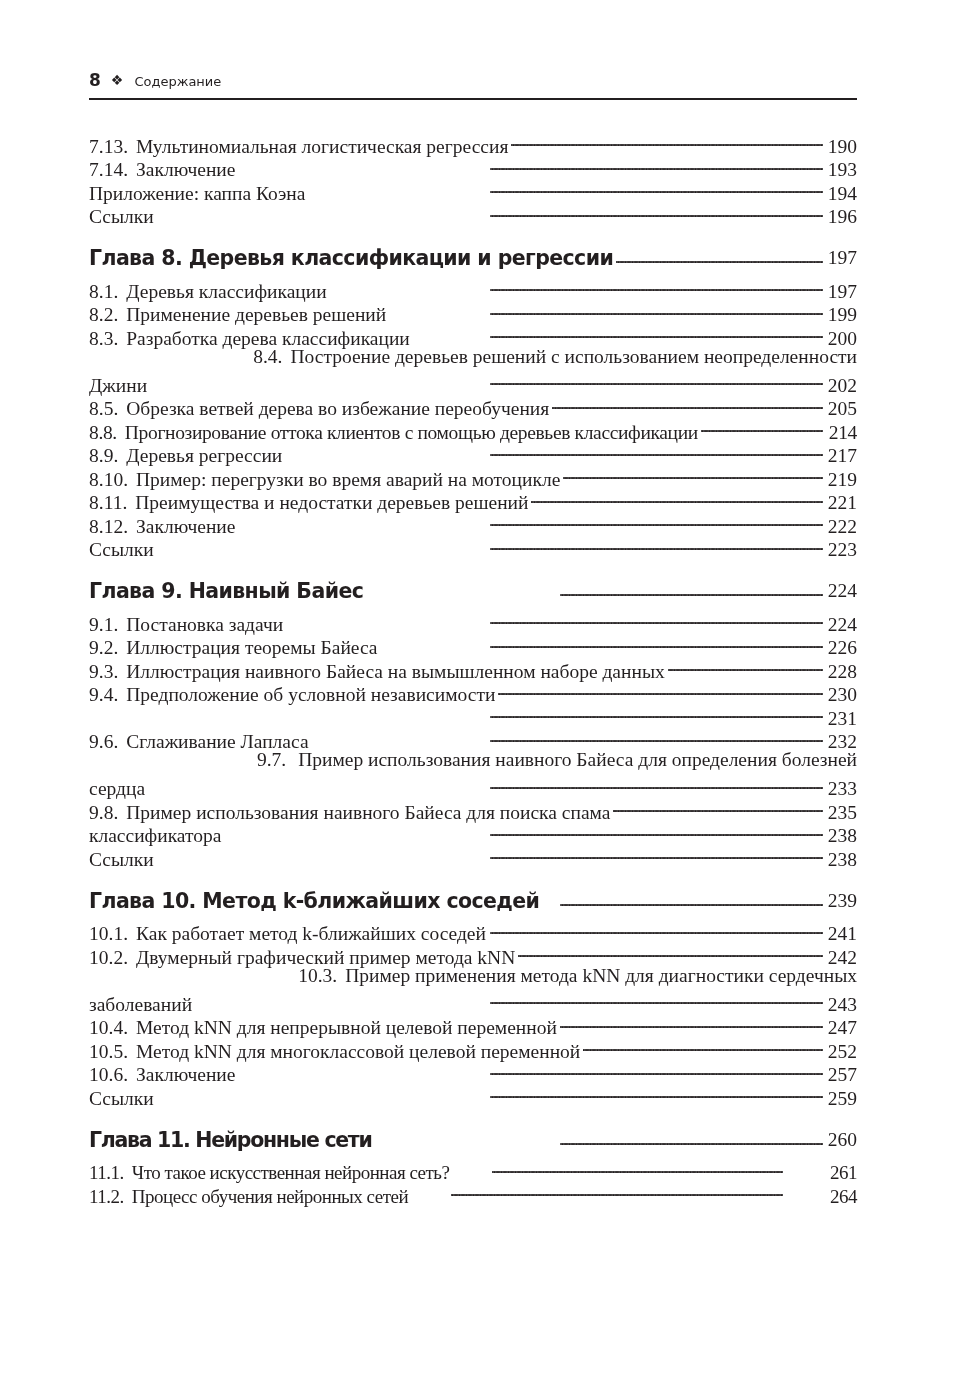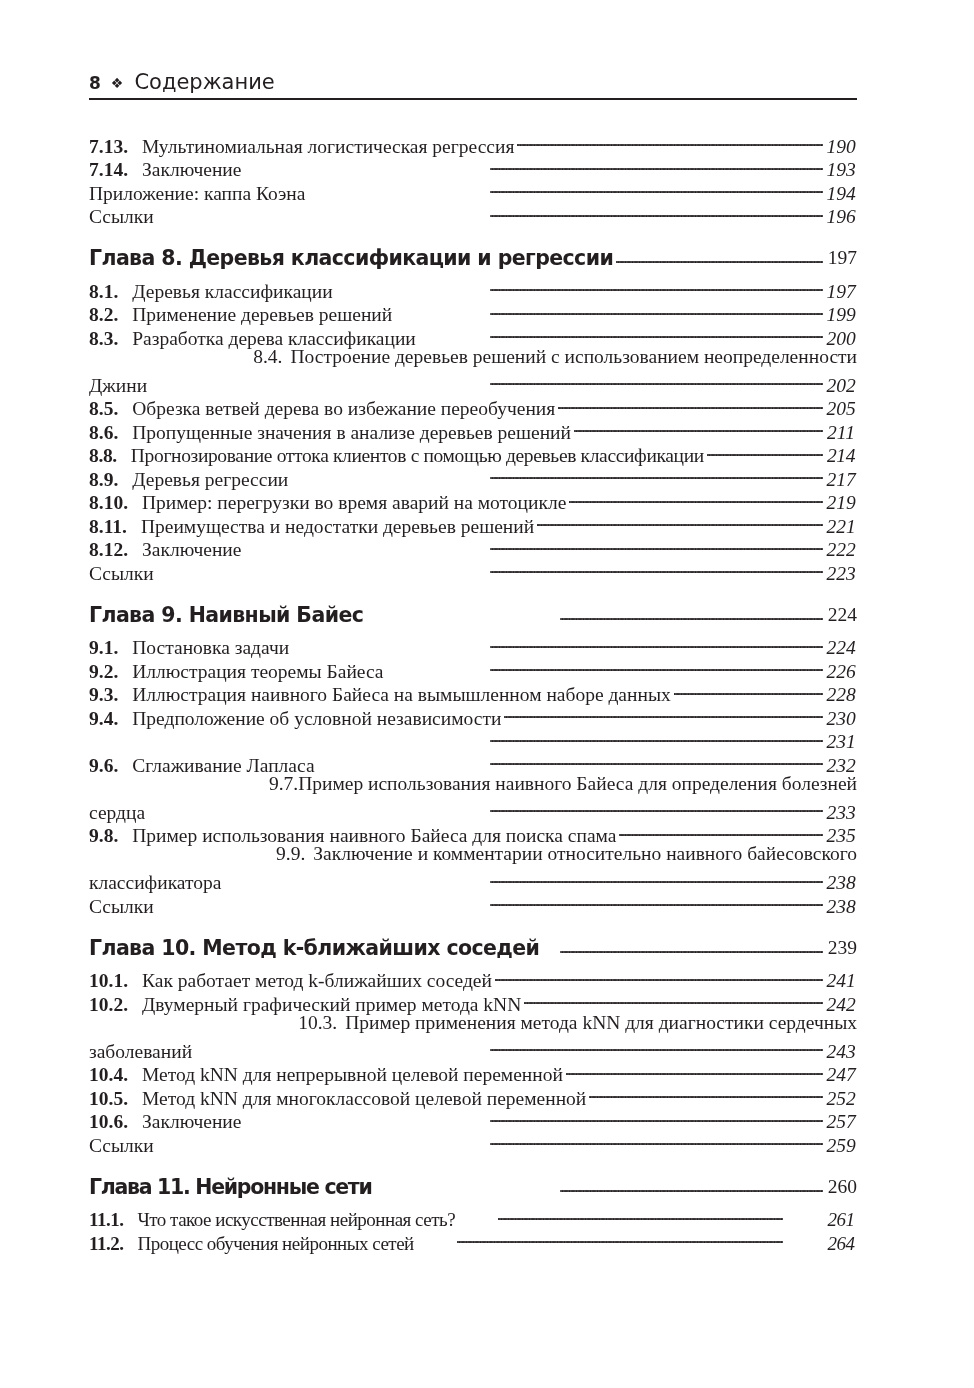--- a/index.html
+++ b/index.html
@@ -1,32 +1,32 @@
 <!DOCTYPE html>
 <html><head>
   <meta charset="utf-8">
   <style>
     html, body { margin: 0; padding: 0; background: #ffffff; }
     body { width: 974px; height: 1388px; position: relative; overflow: hidden; color: #231f20; }
     .page { position: absolute; left: 89px; top: 70px; width: 768px; }
     .running-head { display: flex; align-items: baseline; height: 24px; font-family: "DejaVu Sans", sans-serif; }
     .rh-num { font-weight: bold; font-size: 17px; }
     .rh-orn { font-size: 14px; margin: 0 11px 0 10px; position: relative; top: -1px; }
-    .rh-title { font-size: 21px; }
+    .rh-title { font-size: 13px; }
     .rule { height: 2px; background: #231f20; margin-top: 4px; }
     .toc { margin-top: 29px; font-family: "Liberation Serif", "DejaVu Serif", serif; font-size: 19.5px; }
     .entry { display: flex; align-items: baseline; height: 23.5px; line-height: 23.5px; white-space: nowrap; }
     .entry .label { flex: 0 0 auto; }
-    .entry .num { margin-right: 14px; font-weight: bold; }
+    .entry .num { margin-right: 8px; }
     .entry .dots { flex: 1 1 auto; overflow: hidden; margin: 0 2px 0 3px; position: relative; height: 23.5px; }
     .entry .dots::before {
       content: ". . . . . . . . . . . . . . . . . . . . . . . . . . . . . . . . . . . . . . . . . . . . . . . . . . . . . . . . . . . . . . . . . . . . . . . . . . . . . . . . . . . . . . . . . . . . . . . . . . . . . . . . . . . . . . . . . . . . . . . . . . . . . . . . . . . . . . . . . . . . . . . . . . . . . . . . . . . . . . . . . . . . . . . . . . . . . . . . . . . . . . . . . . . . . . . . . . . . . . . . . . . . . . . . . . . . . . . . . . . . . . . . . . . . . . . . . . . . . . .";
       position: absolute; right: 0; bottom: 0; letter-spacing: -3.3px; font-size: 16px; line-height: 23.5px;
     }
-    .entry .page-num { flex: 0 0 auto; text-align: center; min-width: 32px; font-style: italic; }
+    .entry .page-num { flex: 0 0 auto; text-align: right; min-width: 32px; }
     .wrap-line { height: 23.5px; line-height: 23.5px; white-space: nowrap; text-align: right; }
     .chapter { display: flex; align-items: center; height: 28px; line-height: 28px; margin-top: 21px; margin-bottom: 2px; white-space: nowrap; }
     .chapter .label { font-family: "DejaVu Sans", "Liberation Sans", sans-serif; font-weight: bold; font-size: 20.5px; letter-spacing: -0.6px; }
     .chapter .dots { flex: 1 1 auto; overflow: hidden; margin: 0 2px 0 3px; position: relative; height: 28px; }
     .chapter .dots::before {
       content: ". . . . . . . . . . . . . . . . . . . . . . . . . . . . . . . . . . . . . . . . . . . . . . . . . . . . . . . . . . . . . . . . . . . . . . . . . . . . . . . . . . . . . . . . . . . . . . . . . . . . . . . . . . . . . . . . . . . . . . . . . . . . . . . . . . . . . . . . . . . . . . . . . . . . . . . . . . . . . . . . . . . . . . . . . . . . . . . . . . . . . . . . . . . . .";
       position: absolute; right: 0; bottom: 0; letter-spacing: -3.3px; font-size: 16px; line-height: 28px; font-family: "Liberation Serif", serif;
     }
     .chapter .page-num { font-size: 19.5px; min-width: 32px; text-align: right; }
     .chapter.ch11 .label { letter-spacing: -1.3px; }
@@ -92,25 +92,20 @@
     <div class="entry">
       <span class="label"><span>Джини</span></span>
       <span class="dots"></span>
       <span class="page-num">202</span>
     </div>
     <div class="entry">
       <span class="label"><span class="num">8.5.</span><span>Обрезка ветвей дерева во избежание переобучения</span></span>
       <span class="dots"></span>
       <span class="page-num">205</span>
     </div>
-    <div class="entry">
-      <span class="label"><span class="num">8.6.</span><span>Пропущенные значения в анализе деревьев решений</span></span>
-      <span class="dots"></span>
-      <span class="page-num">211</span>
-    </div>
     <div class="entry" style="letter-spacing:-0.35px">
       <span class="label"><span class="num">8.8.</span><span>Прогнозирование оттока клиентов с помощью деревьев классификации</span></span>
       <span class="dots"></span>
       <span class="page-num">214</span>
     </div>
     <div class="entry">
       <span class="label"><span class="num">8.9.</span><span>Деревья регрессии</span></span>
       <span class="dots"></span>
       <span class="page-num">217</span>
     </div>
@@ -163,34 +158,31 @@
     <div class="entry">
       <span class="dots"></span>
       <span class="page-num">231</span>
     </div>
     <div class="entry">
       <span class="label"><span class="num">9.6.</span><span>Сглаживание Лапласа</span></span>
       <span class="dots"></span>
       <span class="page-num">232</span>
     </div>
     <div class="wrap-line">
-      <span style="margin-right:0">9.7.</span><span>Пример использования наивного Байеса для определения болезней</span>
+      <span style="margin-right:12px">9.7.</span><span>Пример использования наивного Байеса для определения болезней</span>
     </div>
     <div class="entry">
       <span class="label"><span>сердца</span></span>
       <span class="dots"></span>
       <span class="page-num">233</span>
     </div>
     <div class="entry">
       <span class="label"><span class="num">9.8.</span><span>Пример использования наивного Байеса для поиска спама</span></span>
       <span class="dots"></span>
       <span class="page-num">235</span>
-    </div>
-    <div class="wrap-line">
-      <span style="margin-right:8px">9.9.</span><span>Заключение и комментарии относительно наивного байесовского</span>
     </div>
     <div class="entry">
       <span class="label"><span>классификатора</span></span>
       <span class="dots"></span>
       <span class="page-num">238</span>
     </div>
     <div class="entry">
       <span class="label"><span>Ссылки</span></span>
       <span class="dots"></span>
       <span class="page-num">238</span>

